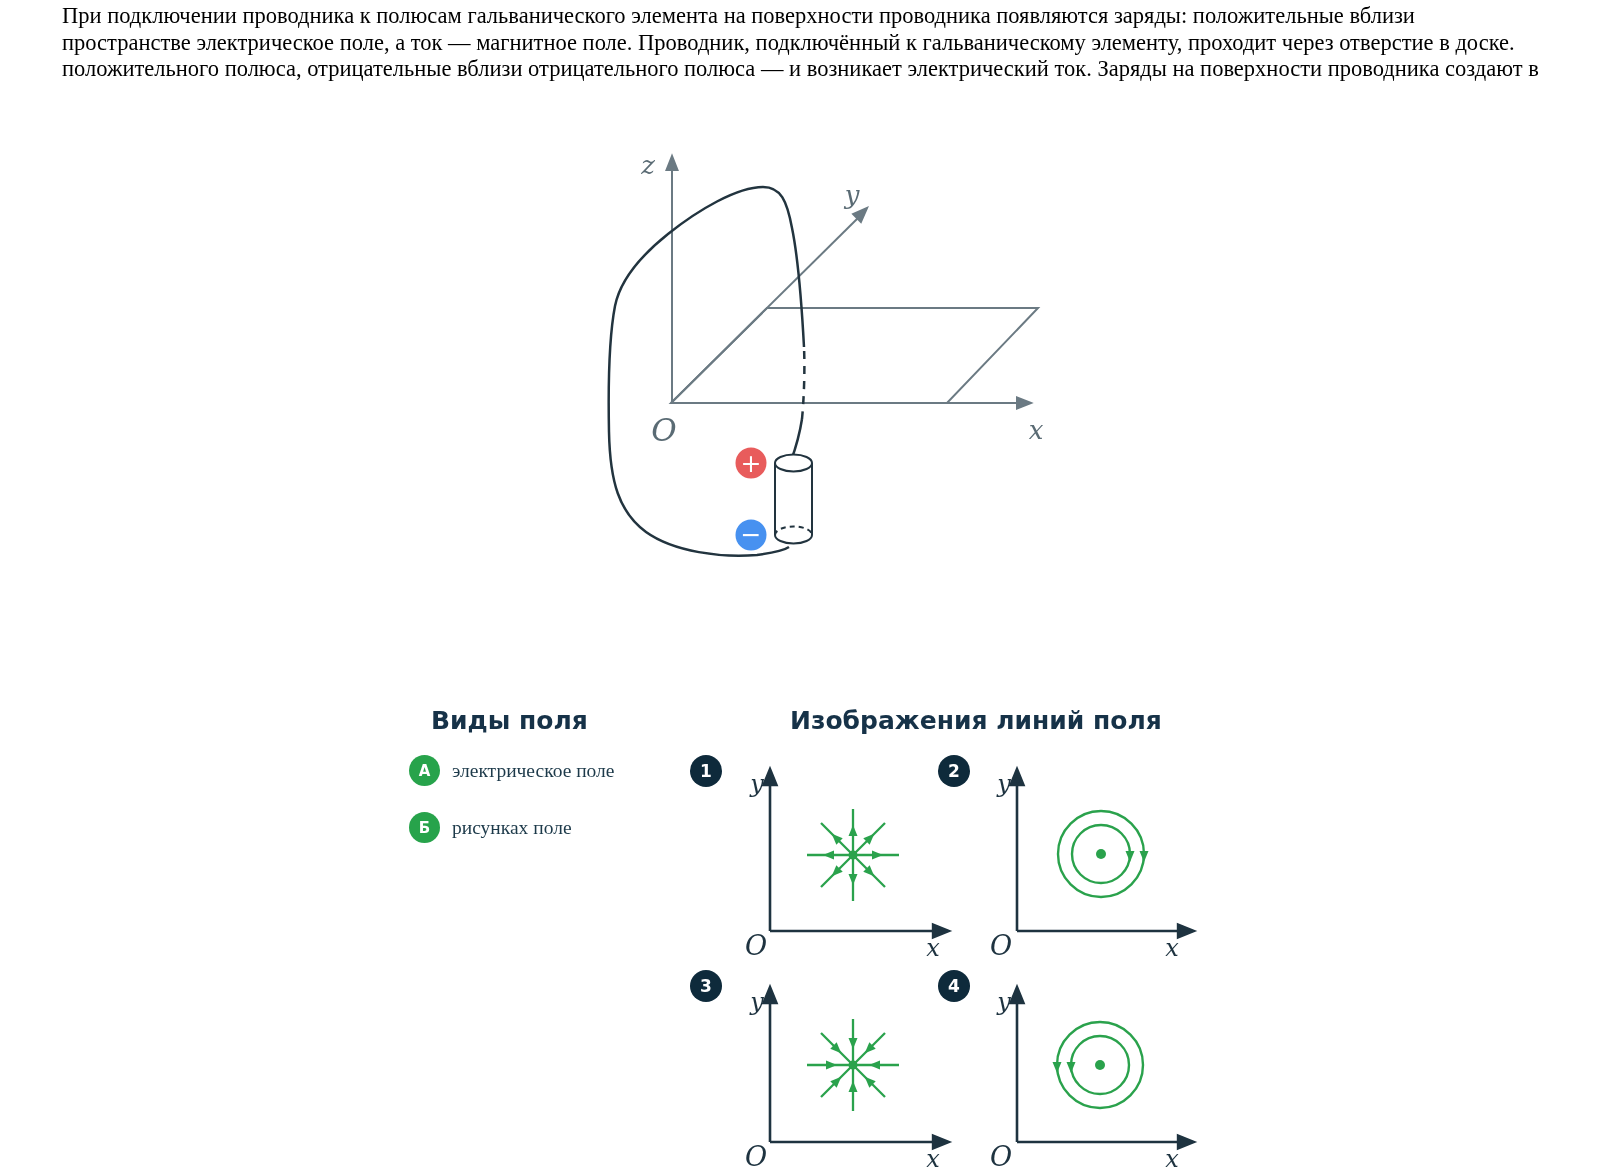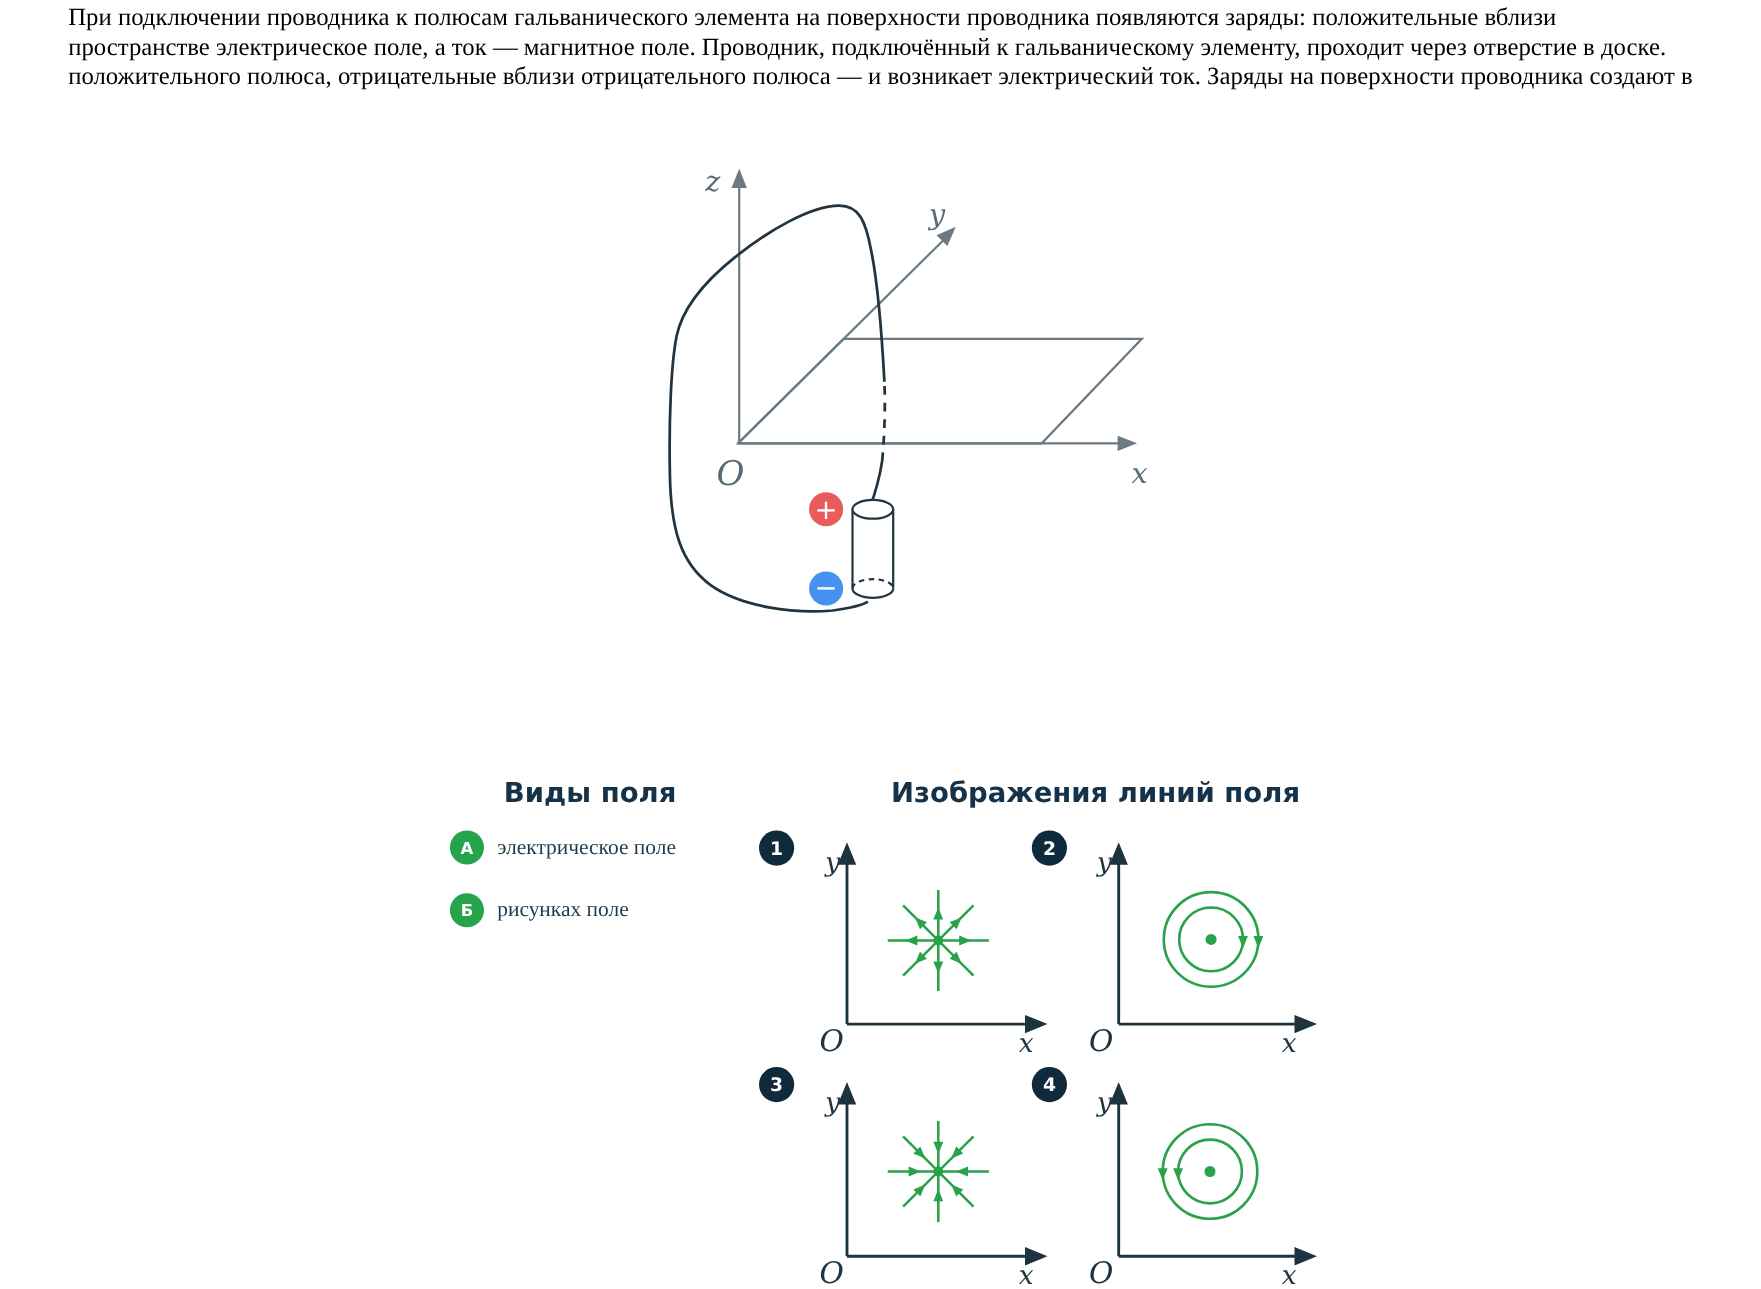--- a/index.html
+++ b/index.html
@@ -67,32 +67,32 @@
   </g>
   <g>
     <circle cx="751" cy="535" r="15.5" fill="#4791f0"></circle>
     <text x="751" y="543" font-size="25" fill="#ffffff" text-anchor="middle" font-family="DejaVu Sans, sans-serif">−</text>
   </g>
 </svg>
 
 <div class="para" style="left:3px;top:597px;line-height:27px;">
 </div>
 
-<div class="col-title" style="left:458px;top:706px;">Виды поля</div>
+<div class="col-title" style="left:431px;top:706px;">Виды поля</div>
 
 <div class="type-row" style="left:409px;top:755px;">
   <div class="type-badge">А</div>
   <div class="type-label">электрическое поле</div>
 </div>
 <div class="type-row" style="left:409px;top:812px;">
   <div class="type-badge">Б</div>
   <div class="type-label">рисунках поле</div>
 </div>
 
-<div class="col-title" style="left:790px;top:706px;margin-left:20px;">Изображения линий поля</div>
+<div class="col-title" style="left:790px;top:706px;">Изображения линий поля</div>
 
 <svg style="left:675px;top:740px;" width="530" height="432" viewBox="675 740 530 432">
   <defs>
     <path id="tri" d="M6,0 L-5,4.5 L-5,-4.5 Z"></path>
     <path id="axtri" d="M9,0 L-6,5.5 L-6,-5.5 Z"></path>
   </defs>
 
   <g>
     <circle cx="706" cy="771" r="16" fill="#0e2a3b"></circle>
     <text x="706" y="777" font-size="17" font-weight="bold" fill="#ffffff" text-anchor="middle" font-family="DejaVu Sans, sans-serif">1</text>

